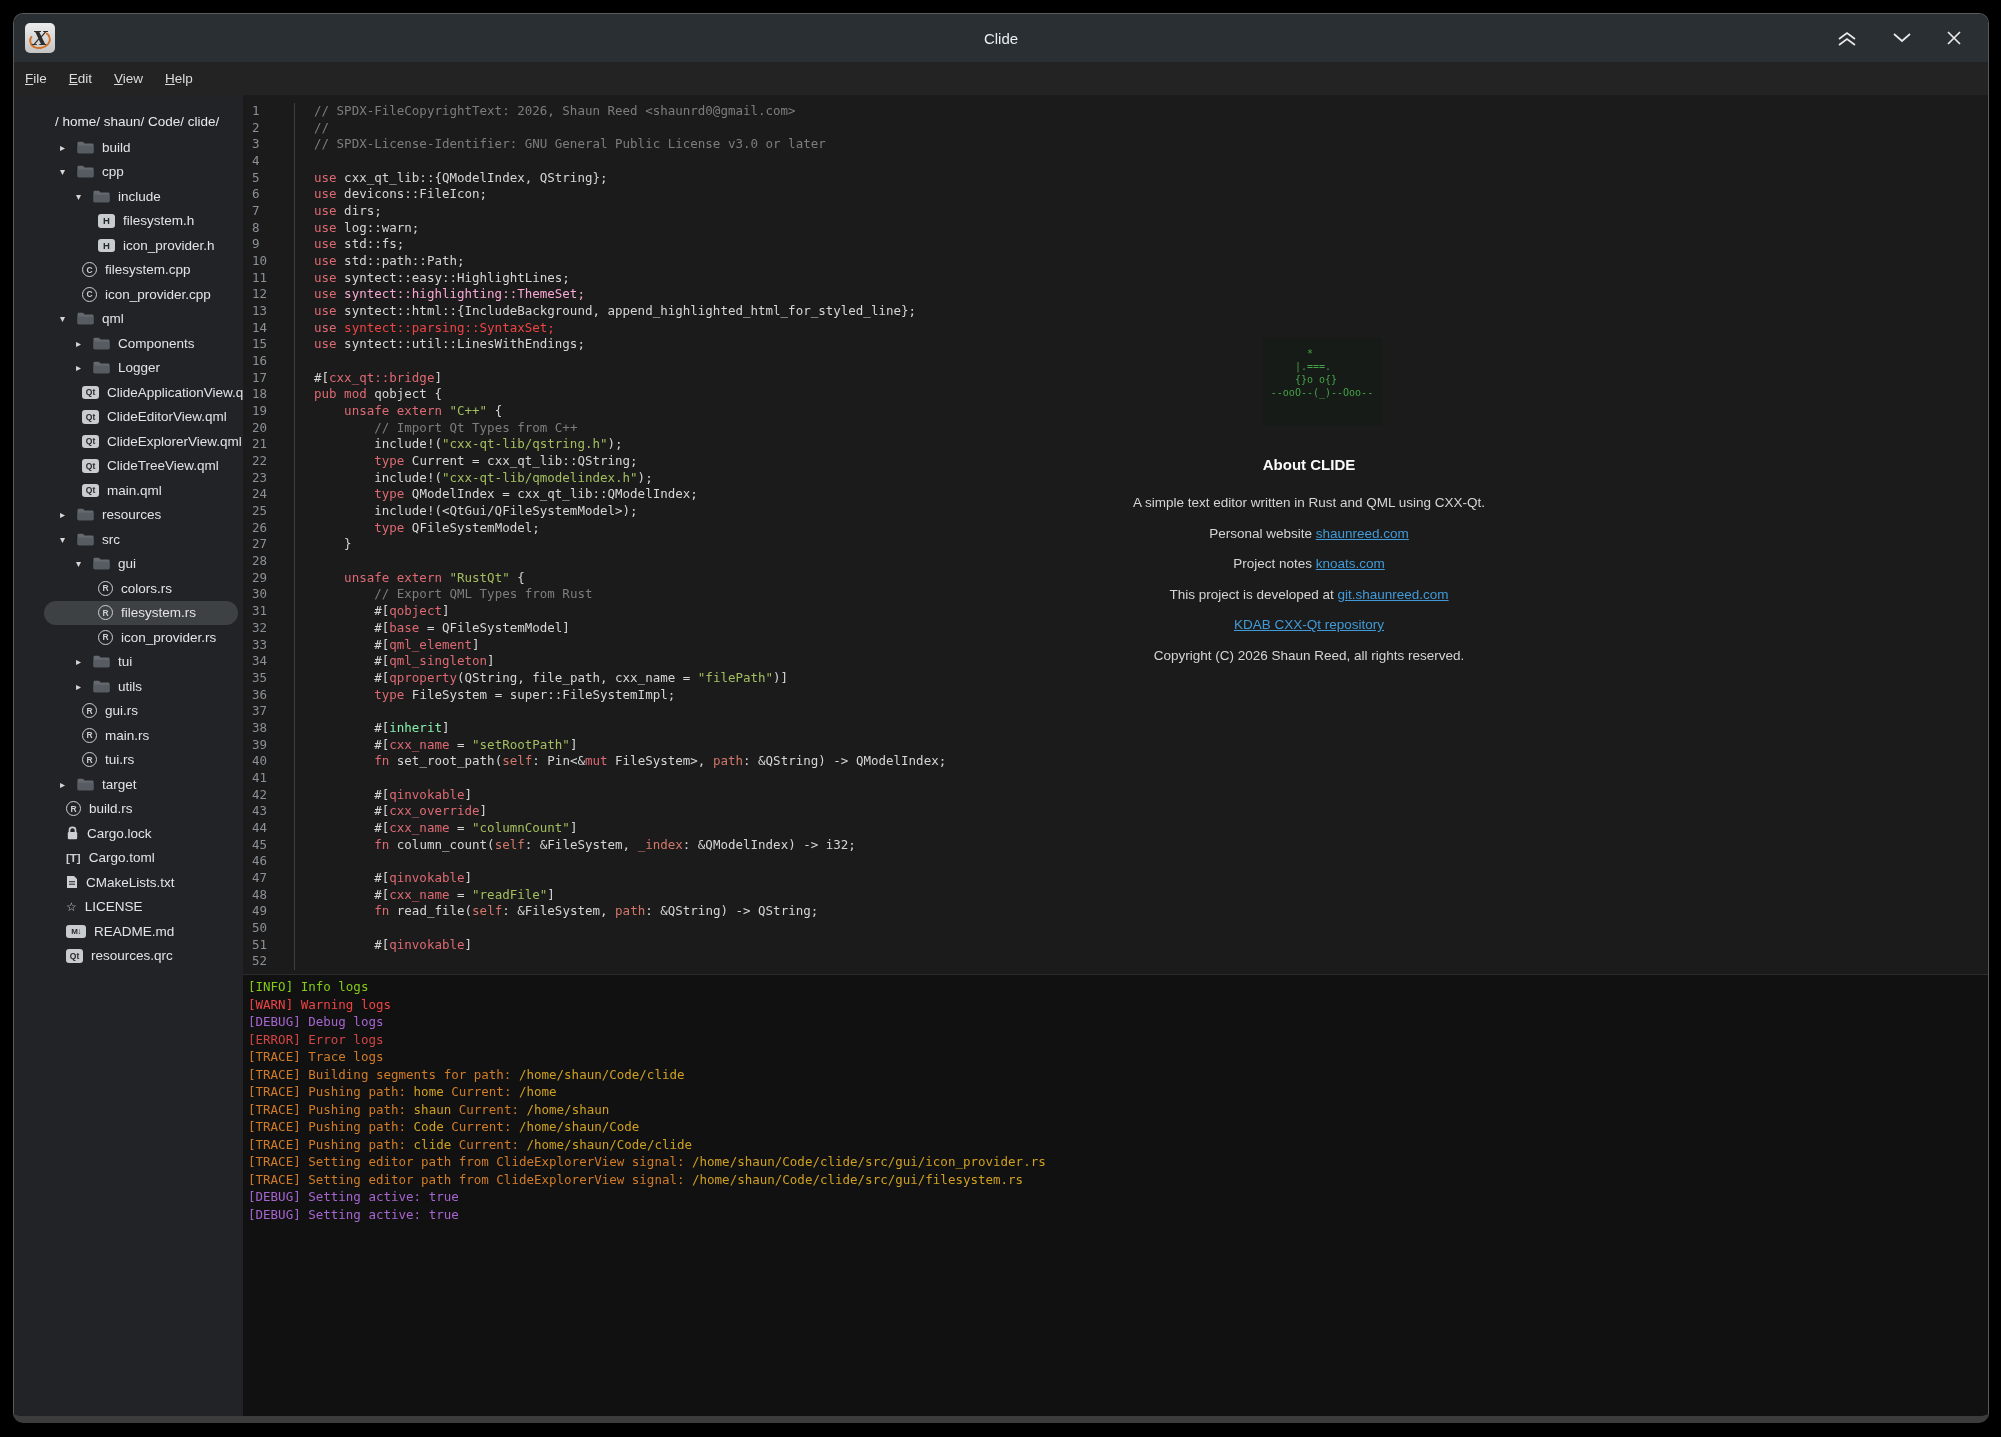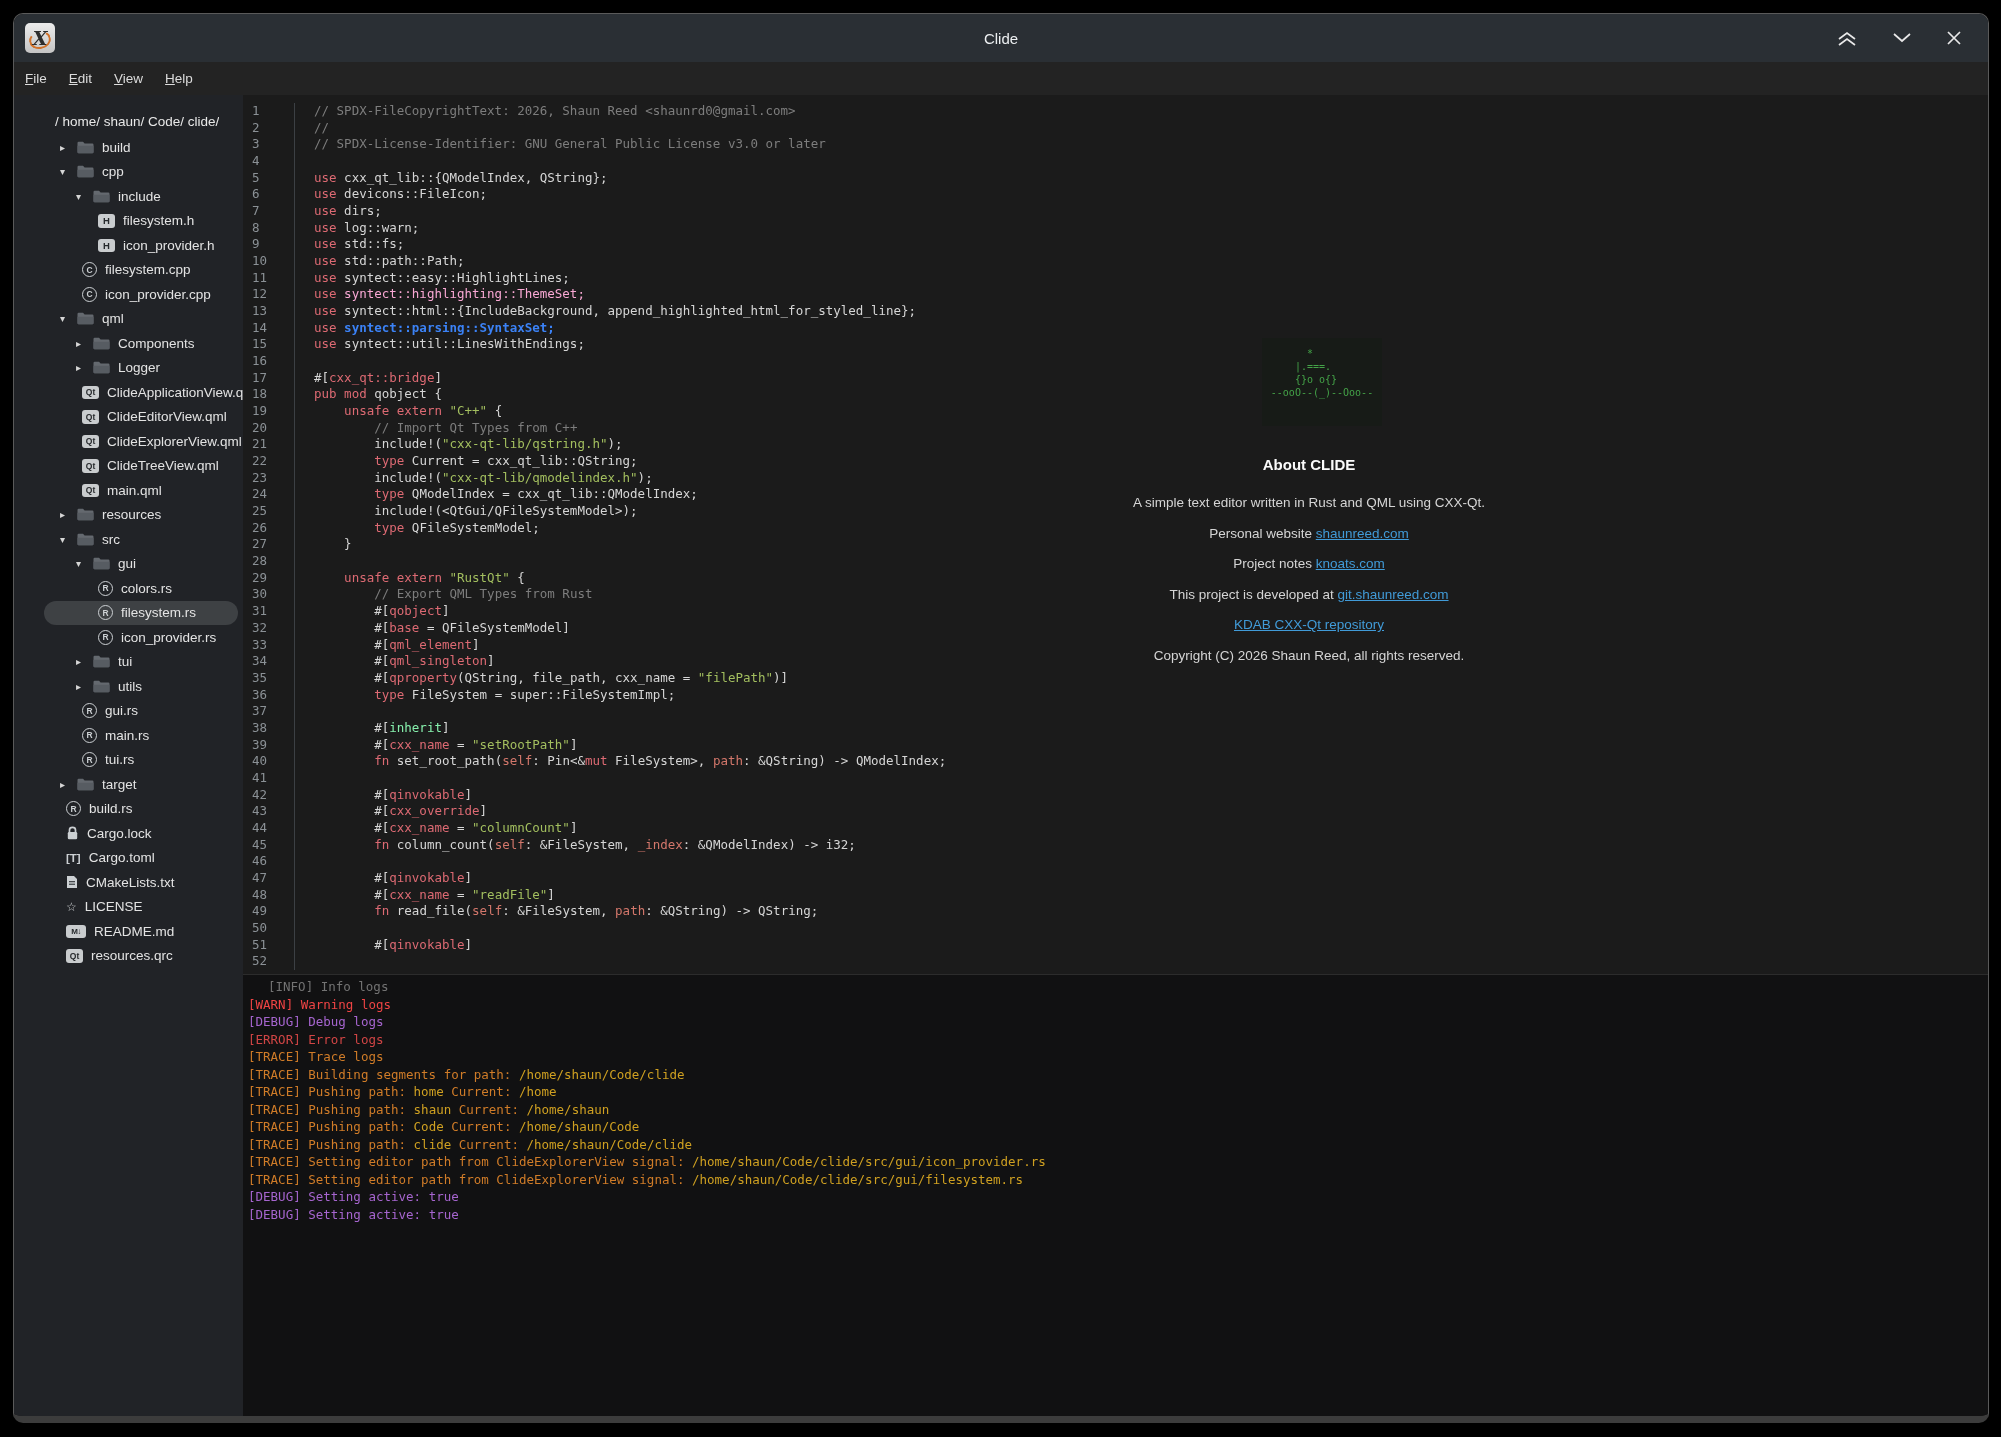--- a/index.html
+++ b/index.html
@@ -371,21 +371,21 @@
             <div class="code-line">
               <span class="num">12</span>
               <span class="txt"><span style="color: rgb(221, 106, 115);">use</span><span style="color: #f9a8d4;"> syntect::highlighting::ThemeSet;</span></span>
             </div>
             <div class="code-line">
               <span class="num">13</span>
               <span class="txt"><span style="color: rgb(221, 106, 115);">use</span><span style="color: rgb(214, 214, 214);"> syntect::html::{IncludeBackground, append_highlighted_html_for_styled_line};</span></span>
             </div>
             <div class="code-line">
               <span class="num">14</span>
-              <span class="txt"><span style="color: rgb(221, 106, 115);">use</span><span style="color: #3b82f6; font-weight: bold;"> syntect::parsing::SyntaxSet;</span></span>
+              <span class="txt"><span style="color: rgb(221, 106, 115);">use</span><span style="color: #ef4444;"> syntect::parsing::SyntaxSet;</span></span>
             </div>
             <div class="code-line">
               <span class="num">15</span>
               <span class="txt"><span style="color: rgb(221, 106, 115);">use</span><span style="color: rgb(214, 214, 214);"> syntect::util::LinesWithEndings;</span></span>
             </div>
             <div class="code-line">
               <span class="num">16</span>
               <span class="txt"></span>
             </div>
             <div class="code-line">
@@ -543,21 +543,21 @@
           <div id="about-rows">
               <div class="about-row">Personal website <a href="#" style="color: rgb(65, 155, 216);">shaunreed.com</a></div>
               <div class="about-row">Project notes <a href="#" style="color: rgb(65, 155, 216);">knoats.com</a></div>
               <div class="about-row">This project is developed at <a href="#" style="color: rgb(65, 155, 216);">git.shaunreed.com</a></div>
               <div class="about-row"><a href="#" style="color: rgb(65, 155, 216);">KDAB CXX-Qt repository</a></div>
             </div>
           <div class="about-row">Copyright (C) 2026 Shaun Reed, all rights reserved.</div>
         </div>
       </div>
       <div class="logpanel" id="log">
-          <div class="log-line"><span style="color: #737373; margin-left: 20px;">[INFO] Info logs</span></div>
+          <div class="log-line"><span style="color: #84cc16;">[INFO] Info logs</span></div>
           <div class="log-line"><span style="color: #ef4444; margin-top: 40px;">[WARN] Warning logs</span></div>
           <div class="log-line"><span style="color: rgb(166, 101, 207);">[DEBUG] Debug logs</span></div>
           <div class="log-line"><span style="color: rgb(209, 69, 69);">[ERROR] Error logs</span></div>
           <div class="log-line"><span style="color: rgb(208, 124, 40);">[TRACE] Trace logs</span></div>
           <div class="log-line"><span style="color: rgb(208, 124, 40);">[TRACE] Building segments for path: </span><span style="color: rgb(207, 160, 33);">/home/shaun/Code/clide</span></div>
           <div class="log-line"><span style="color: rgb(208, 124, 40);">[TRACE] Pushing path: </span><span style="color: rgb(207, 160, 33);">home</span><span style="color: rgb(208, 124, 40);"> Current: </span><span style="color: rgb(207, 160, 33);">/home</span></div>
           <div class="log-line"><span style="color: rgb(208, 124, 40);">[TRACE] Pushing path: </span><span style="color: rgb(207, 160, 33);">shaun</span><span style="color: rgb(208, 124, 40);"> Current: </span><span style="color: rgb(207, 160, 33);">/home/shaun</span></div>
           <div class="log-line"><span style="color: rgb(208, 124, 40);">[TRACE] Pushing path: </span><span style="color: rgb(207, 160, 33);">Code</span><span style="color: rgb(208, 124, 40);"> Current: </span><span style="color: rgb(207, 160, 33);">/home/shaun/Code</span></div>
           <div class="log-line"><span style="color: rgb(208, 124, 40);">[TRACE] Pushing path: </span><span style="color: rgb(207, 160, 33);">clide</span><span style="color: rgb(208, 124, 40);"> Current: </span><span style="color: rgb(207, 160, 33);">/home/shaun/Code/clide</span></div>
           <div class="log-line"><span style="color: rgb(208, 124, 40);">[TRACE] Setting editor path from ClideExplorerView signal: </span><span style="color: rgb(207, 160, 33);">/home/shaun/Code/clide/src/gui/icon_provider.rs</span></div>

